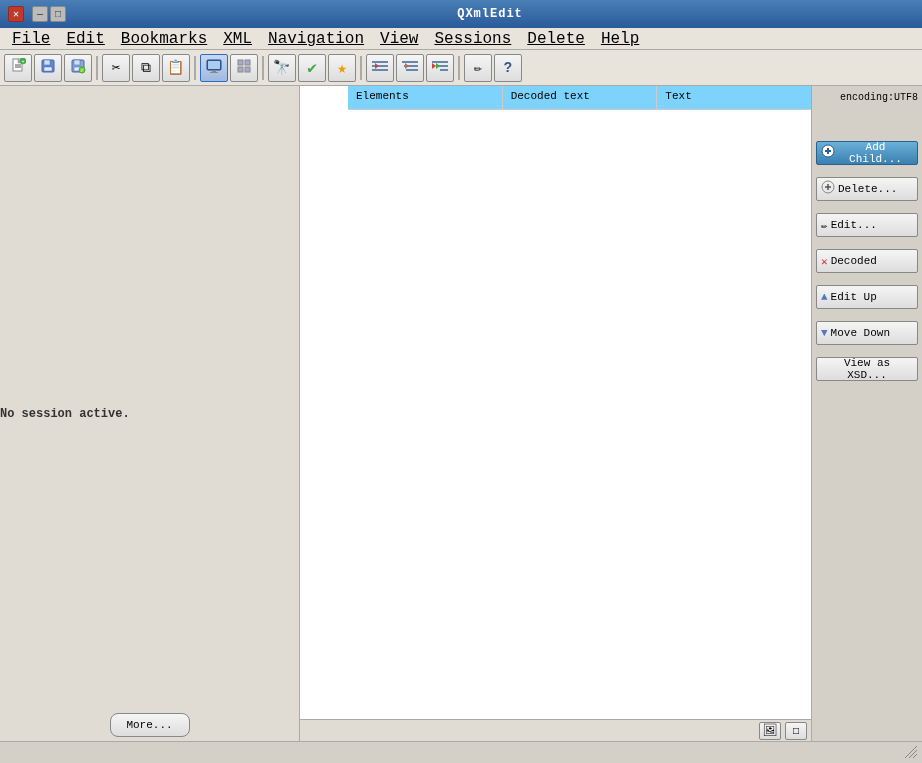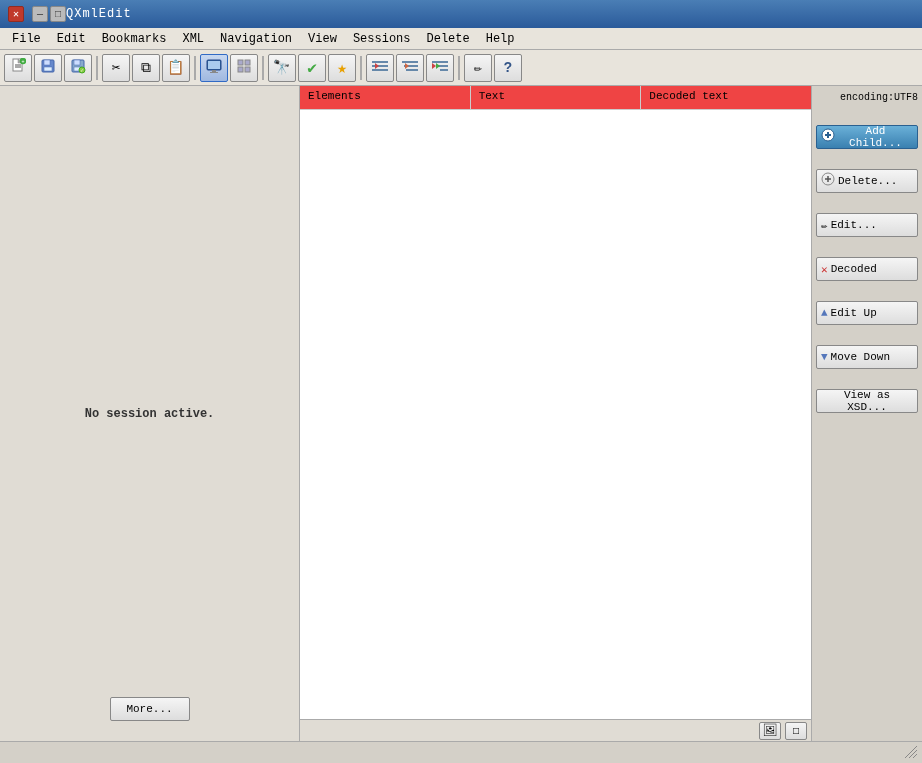--- a/index.html
+++ b/index.html
@@ -33,40 +33,41 @@
     #title-bar .min-btn, #title-bar .max-btn {
       width: 16px; height: 16px;
       background: #bbb;
       border: 1px solid #888;
       border-radius: 2px;
       display: flex; align-items: center; justify-content: center;
       font-size: 10px; color: #333; cursor: pointer; margin-left: 2px;
     }
     #title-bar .title-text {
       flex: 1;
-      text-align: left;
+      text-align: center;
       font-size: 12px;
-      font-weight: normal;
+      font-weight: bold;
       letter-spacing: 1px;
     }
 
     
     #menu-bar {
       display: flex;
       align-items: center;
       background: #e8e4dc;
       height: 22px;
       border-bottom: 1px solid #aaa;
       padding: 0 4px;
     }
     .menu-item {
       padding: 2px 8px;
       cursor: pointer;
-      font-size: 12px;
+      font-size: 16px;
       color: #000;
+      text-decoration: underline;
     }
 
     
     #toolbar {
       display: flex;
       align-items: center;
       background: #e8e4dc;
       height: 36px;
       border-bottom: 1px solid #aaa;
       padding: 2px 4px;
@@ -98,57 +99,58 @@
     }
 
     
     #left-panel {
       width: 300px;
       background: #e0dcd4;
       border-right: 1px solid #aaa;
       position: relative;
       display: flex;
       flex-direction: column;
-      align-items: center;
+      align-items: flex-start;
       justify-content: center;
     }
     #no-session-text {
       font-family: 'Courier New', monospace;
       font-size: 12px;
       font-weight: bold;
       color: #333;
     }
     #more-btn {
       position: absolute;
-      bottom: 20px;
+      bottom: 4px;
       left: 50%;
       transform: translateX(-50%);
       width: 80px; height: 24px;
       background: linear-gradient(to bottom, #f5f5f5, #ddd);
       border: 1px solid #888;
-      border-radius: 2px;
+      border-radius: 8px;
       cursor: pointer;
       font-family: 'Courier New', monospace;
       font-size: 11px;
       display: flex; align-items: center; justify-content: center; margin-top: 40px;
     }
 
     
     #center-panel {
       flex: 1;
       background: white;
       border-right: 1px solid #aaa;
       display: flex;
       flex-direction: column;
     }
     #tree-header {
       display: flex;
       border-bottom: 1px solid #ccc;
-      background: #ef4444;
+      background: #7dd3fc;
       height: 24px;
+      margin-left: 48px;
     }
     .tree-col-header {
       border-right: 1px solid #ccc;
       padding: 4px 8px;
       font-size: 11px;
       font-family: 'Courier New', monospace;
       color: #000;
       flex: 1;
     }
     .tree-col-header:last-child { border-right: none; }
@@ -176,21 +178,21 @@
       font-size: 12px;
     }
 
     
     #right-panel {
       width: 110px;
       background: #d4d0c8;
       display: flex;
       flex-direction: column;
       padding: 4px;
-      gap: 20px;
+      gap: 12px;
     }
     #encoding-label {
       font-size: 10px;
       font-family: 'Courier New', monospace;
       color: #000;
       text-align: right;
       padding: 2px 0;
     }
     .right-btn {
       width: 100%;
@@ -205,20 +207,21 @@
       align-items: center;
       justify-content: flex-start;
       padding: 0 4px;
       gap: 3px;
       color: #000;
     }
     .right-btn.primary {
       background: linear-gradient(to bottom, #6ab0d8, #3a80b0);
       border-color: #2a6090;
       color: white;
+      margin-top: 24px;
     }
     .right-btn .btn-icon { font-size: 12px; }
 
     
     #status-bar {
       height: 22px;
       background: #d4d0c8;
       border-top: 1px solid #aaa;
       display: flex;
       align-items: center;
@@ -404,22 +407,22 @@
   <div id="main-container">
 
     <div id="left-panel">
       <span id="no-session-text">No session active.</span>
       <div id="more-btn">More...</div>
     </div>
 
     <div id="center-panel">
       <div id="tree-header">
         <div class="tree-col-header">Elements</div>
+        <div class="tree-col-header">Decoded text</div>
         <div class="tree-col-header">Text</div>
-        <div class="tree-col-header">Decoded text</div>
       </div>
       <div id="tree-content"></div>
       <div id="tree-bottom-bar">
         <div class="bottom-icon-btn">
           <span>🖼</span>
         </div>
         <div class="bottom-icon-btn">
           <span>☐</span>
         </div>
       </div>

